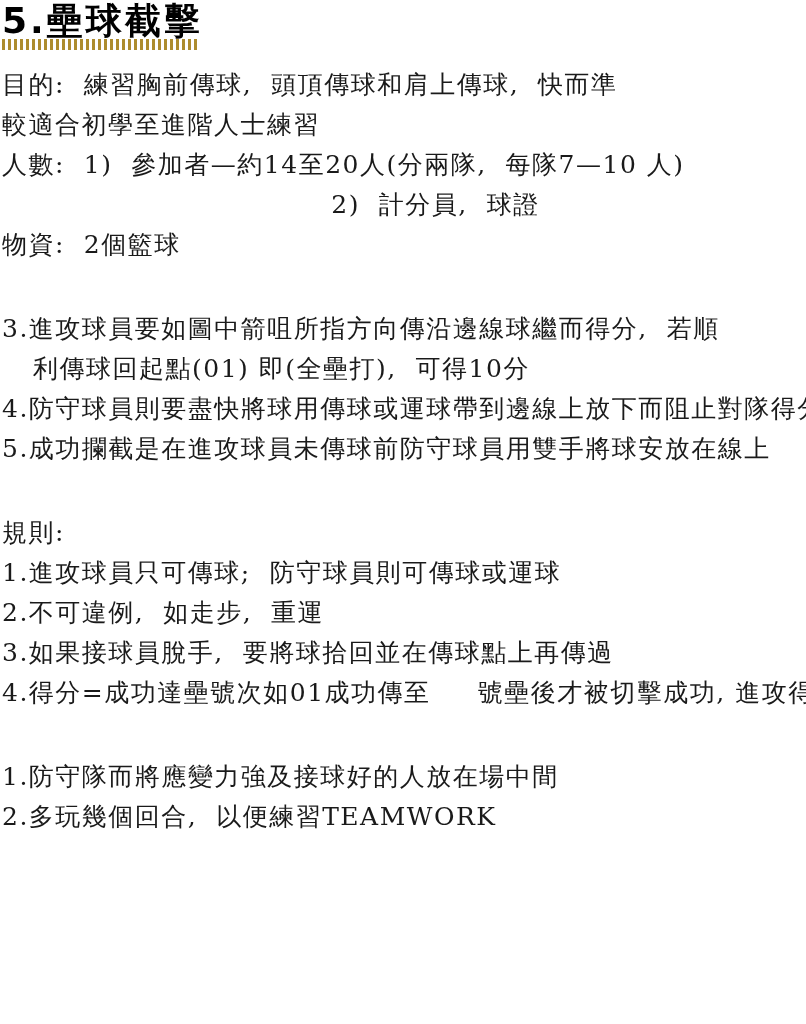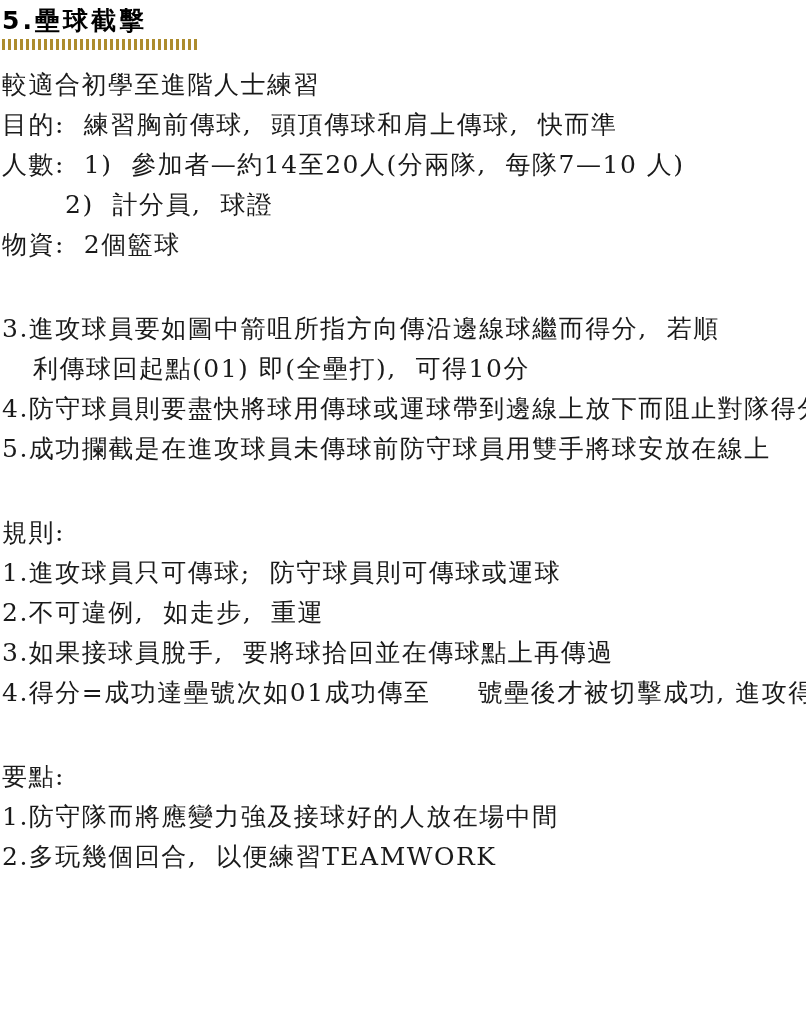--- a/index.html
+++ b/index.html
@@ -14,21 +14,21 @@
     width: 806px; height: 1024px;
     padding: 3px 0 0 2px;
     box-sizing: border-box;
     font-family: "DejaVu Serif", "Liberation Serif", serif;
     color: var(--ink);
   }
   .title {
     margin: 0;
     font-family: "DejaVu Sans", "Liberation Sans", sans-serif;
     font-weight: 900;
-    font-size: 25px;
+    font-size: 36px;
     line-height: 35px;
     letter-spacing: 3px;
     color: #000;
     white-space: pre;
   }
   .title-underline {
     width: 197px;
     height: 11px;
     margin-top: 1px;
     background-image: repeating-linear-gradient(
@@ -42,43 +42,42 @@
     height: 40px;
     line-height: 40px;
     font-size: 25px;
     letter-spacing: 1.5px;
     white-space: pre;
     color: var(--ink);
   }
   .heading {  }
   .gap { height: 44px; }
   .ind1 { padding-left: 31px; }
-  .ind2 { padding-left: 63px; }
+  .ind2 { padding-left: 63px; text-align: center; }
 </style>
 </head>
 <body>
 
 <div class="page">
   <h1 class="title">5.壘球截擊</h1>
   <div class="title-underline"></div>
   <div class="doc-body">
+      <div class="line">目的:  練習胸前傳球,  頭頂傳球和肩上傳球,  快而準</div>
       <div class="line">較適合初學至進階人士練習</div>
-      <div class="line">目的:  練習胸前傳球,  頭頂傳球和肩上傳球,  快而準</div>
       <div class="line">人數:  1)  參加者—約14至20人(分兩隊,  每隊7—10 人)</div>
       <div class="line ind2">2)  計分員,  球證</div>
       <div class="line">物資:  2個籃球</div>
       <div class="gap"></div>
       <div class="line">3.進攻球員要如圖中箭咀所指方向傳沿邊線球繼而得分,  若順</div>
       <div class="line ind1">利傳球回起點(01) 即(全壘打),  可得10分</div>
       <div class="line">4.防守球員則要盡快將球用傳球或運球帶到邊線上放下而阻止對隊得分</div>
       <div class="line">5.成功攔截是在進攻球員未傳球前防守球員用雙手將球安放在線上</div>
       <div class="gap"></div>
       <div class="line heading">規則:</div>
       <div class="line">1.進攻球員只可傳球;  防守球員則可傳球或運球</div>
       <div class="line">2.不可違例,  如走步,  重運</div>
       <div class="line">3.如果接球員脫手,  要將球拾回並在傳球點上再傳過</div>
       <div class="line">4.得分=成功達壘號次如01成功傳至     號壘後才被切擊成功, 進攻得5分</div>
       <div class="gap"></div>
-      <div class="line heading">要點:</div>
       <div class="line">1.防守隊而將應變力強及接球好的人放在場中間</div>
       <div class="line">2.多玩幾個回合,  以便練習TEAMWORK</div>
     </div>
 </div>
 
 </body></html>

